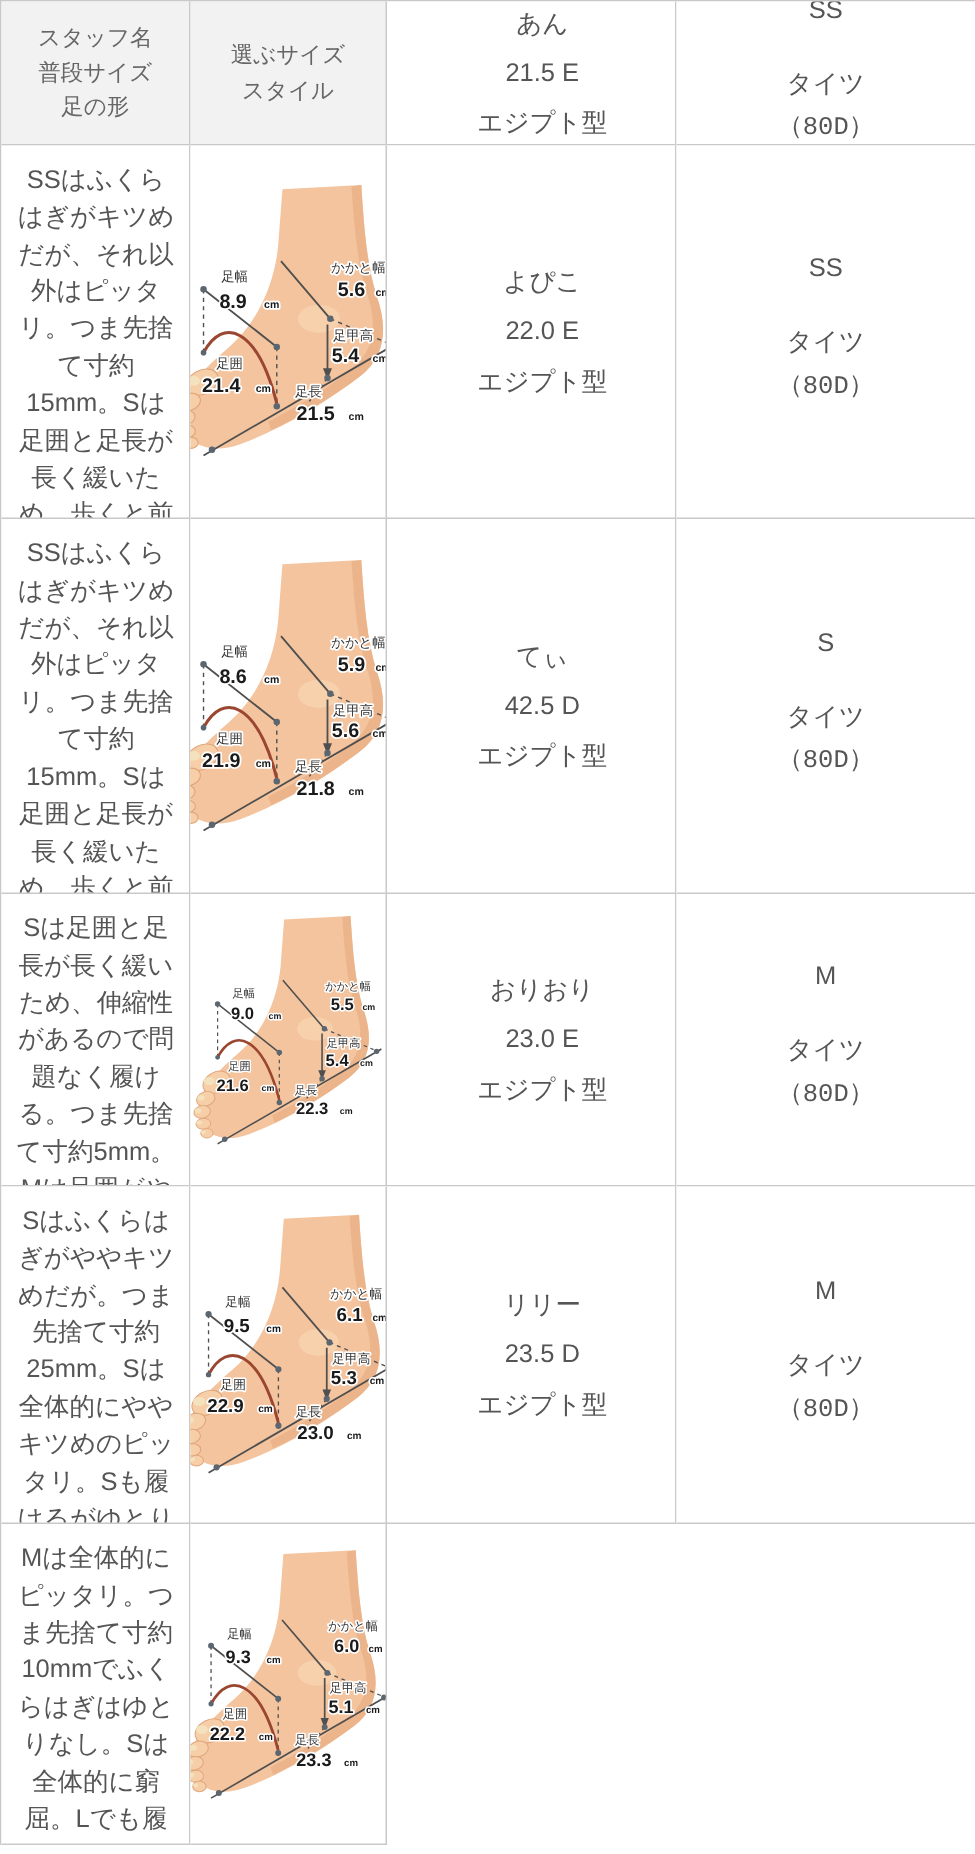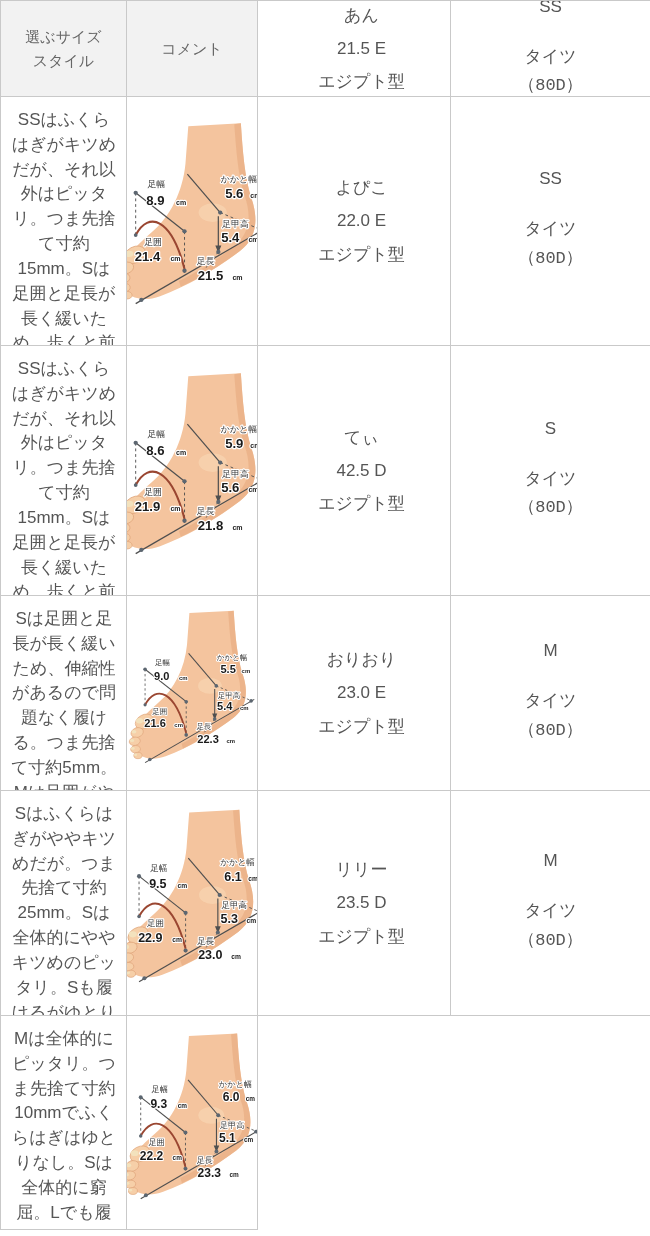--- a/index.html
+++ b/index.html
@@ -46,23 +46,25 @@
     font-family:"Liberation Sans","DejaVu Sans",sans-serif;
   }
   text.lbl{font-size:9.5px;fill:#333;}
   text.val{font-size:14px;font-weight:bold;fill:#1a1a1a;}
   text.unit{font-size:7.5px;font-weight:bold;fill:#1a1a1a;}
 </style>
 </head>
 <body>
 
 <div class="grid" id="grid">
+  <div class="cell hdr">スタッフ名
+普段サイズ
+足の形</div>
   <div class="cell hdr">選ぶサイズ
 スタイル</div>
-  <div class="cell hdr">コメント</div>
 
   <div class="cell c-name">
     <div>あん</div>
     <div>21.5 E</div>
     <div>エジプト型</div>
   </div>
   <div class="cell c-size">
     <div class="sz">SS</div>
     <div class="st">
       <div>タイツ</div>

